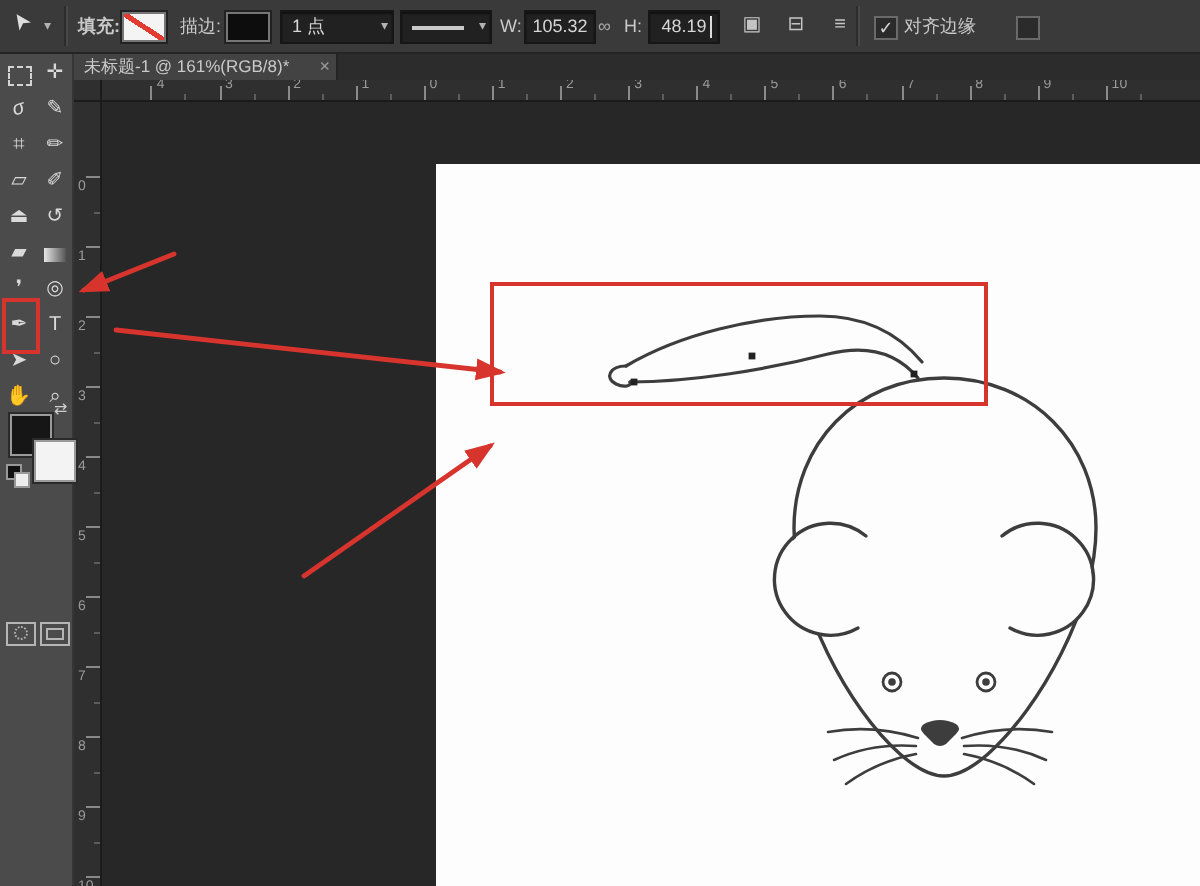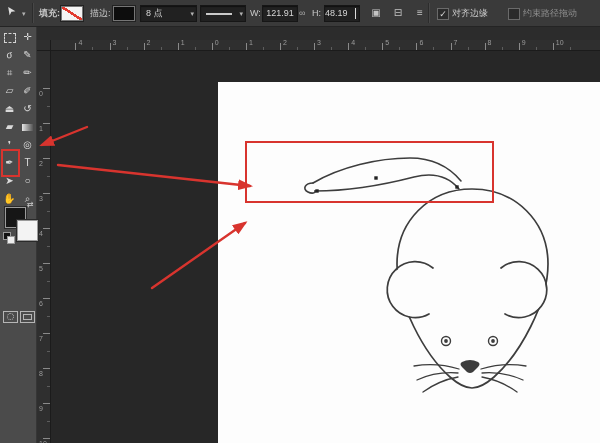--- a/index.html
+++ b/index.html
@@ -150,20 +150,24 @@
       <div class="vtick minor" style="top: 335.5px;"></div>
       <span class="rdigit" style="left: 2px; top: 355px;">9</span>
       <div class="vtick major" style="top: 353px;"></div>
       <div class="vtick minor" style="top: 370.5px;"></div>
       <span class="rdigit" style="left: 2px; top: 390px;">10</span>
       <div class="vtick major" style="top: 388px;"></div>
     </div>
   <div id="ruler-corner" class="abs"></div>
 
   <div id="tabbar" class="abs"></div>
+  <div id="doctab" class="abs">
+    <span>未标题-1 @ 161%(RGB/8)*</span>
+    <span id="tab-close">×</span>
+  </div>
 
   <div id="toolbar" class="abs">
     <div>
         <div class="tool t-marquee" style="left: 1px; top: 2px;"></div>
         <div class="tool" style="left: 19px; top: 2px;">✛</div>
         <div class="tool t-lasso" style="left: 1px; top: 20px;">σ</div>
         <div class="tool" style="left: 19px; top: 20px;">✎</div>
         <div class="tool" style="left: 1px; top: 38px;">⌗</div>
         <div class="tool" style="left: 19px; top: 38px;">✏</div>
         <div class="tool" style="left: 1px; top: 56px;">▱</div>
@@ -200,46 +204,45 @@
     <span id="tool-preset-icon">➤</span>
     <span class="caret" style="left:22px;top:6px;">▾</span>
     <div class="sep" style="left:32px;"></div>
 
     <span class="ob-label" style="left:39px;font-weight:bold;">填充:</span>
     <div id="fill-swatch" class="swatch" style="left:61px;"></div>
     <span class="ob-label" style="left:90px;">描边:</span>
     <div id="stroke-swatch" class="swatch" style="left:113px;"></div>
 
     <div class="ob-box" style="left:140px;width:50px;padding-left:5px;">
-      <span>8 点</span>
+      <span>1 点</span>
       <span class="caret" style="right:2px;">▾</span>
     </div>
     <div class="ob-box" style="left:200px;width:44px;">
       <div class="stroke-line"></div>
       <span class="caret" style="right:2px;">▾</span>
     </div>
 
     <span class="ob-label" style="left:250px;">W:</span>
-    <div class="ob-box" style="left:262px;width:34px;text-align:center;">121.91</div>
+    <div class="ob-box" style="left:262px;width:34px;text-align:center;">105.32</div>
     <span class="ob-label" style="left:299px;color:#a8a8a8;">∞</span>
     <span class="ob-label" style="left:312px;">H:</span>
-    <div class="ob-box" style="left:324px;width:34px;">
+    <div class="ob-box" style="left:324px;width:34px;text-align:center;">
       <span>48.19</span>
       <div class="tcursor"></div>
     </div>
 
     <div class="ob-btn" style="left:366px;">▣</div>
     <div class="ob-btn" style="left:388px;">⊟</div>
     <div class="ob-btn" style="left:410px;">≡</div>
     <div class="sep" style="left:428px;"></div>
 
     <div class="checkbox" style="left:437px;">✓</div>
     <span class="ob-label" style="left:452px;text-align:right;">对齐边缘</span>
     <div class="checkbox" style="left:508px;color:transparent;"></div>
-    <span class="ob-label dim" style="left:523px;">约束路径拖动</span>
   </div>
 
   <svg id="overlay" class="abs" width="600" height="443" viewBox="0 0 600 443">
     <defs>
       <marker id="ah" markerWidth="15" markerHeight="11" refX="12" refY="5.5" orient="auto" markerUnits="userSpaceOnUse">
         <path d="M0,0 L15,5.5 L0,11 Z" fill="#d8342e"></path>
       </marker>
     </defs>
     <g id="g-drawing">
         <path d="M 313,183 C 340,167 378,158 410,158 C 436,158 451,169 461,181" fill="none" stroke="#3d3d3d" stroke-width="1.6" stroke-linecap="round"></path>

